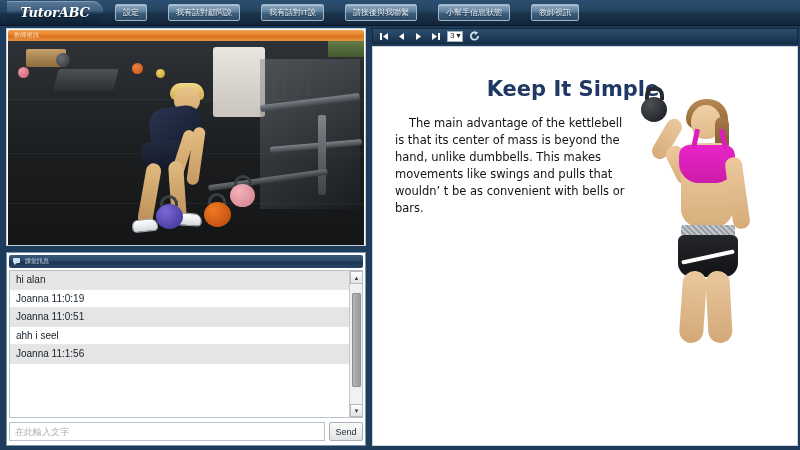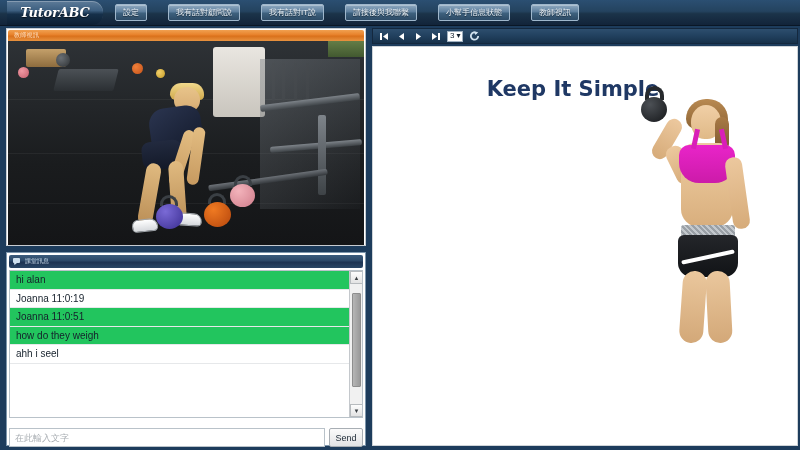--- a/index.html
+++ b/index.html
@@ -160,21 +160,21 @@
   .chat-body {
     position: relative; height: 148px; margin-top: 2px;
     border: 1px solid #b9c2c9; background: #ffffff; overflow: hidden;
   }
   .msg-list { position: absolute; left: 0; top: 0; right: 13px; }
   .msg {
     height: 18.5px; line-height: 18.5px; padding-left: 6px;
     font-size: 10px; color: #15202b; white-space: nowrap; overflow: hidden;
     border-bottom: 1px solid #e6e8ea;
   }
-  .msg.alt { background: #22c55e; }
+  .msg.alt { background: #e5e5e5; }
   .msg.plain { background: #ffffff; }
 
   .scroll-track {
     position: absolute; right: 0; top: 0; width: 13px; height: 100%;
     background: #f1f1f1; border-left: 1px solid #c4c8cc;
   }
   .scroll-arrow {
     position: absolute; left: 0; width: 13px; height: 13px;
     background: linear-gradient(to bottom,#fdfdfd,#e3e3e3);
     border: 1px solid #b7bbbe; display: flex; align-items: center; justify-content: center;
@@ -182,21 +182,21 @@
   }
   .scroll-arrow.up { top: 0; }
   .scroll-arrow.down { bottom: 0; }
   .scroll-thumb {
     position: absolute; left: 2px; top: 22px; width: 9px; height: 94px;
     background: linear-gradient(to right,#b6b6b6,#9a9a9a);
     border: 1px solid #8e8e8e; border-radius: 1px; cursor: pointer;
   }
 
   .chat-input-row {
-    display: flex; align-items: center; gap: 4px; margin-top: 10px; height: 19px;
+    display: flex; align-items: center; gap: 4px; margin-top: 4px; height: 19px;
   }
   .chat-input {
     flex: 1; height: 19px; border: 1px solid #b9c2c9; background: #fff;
     font-size: 9px; color: #15202b; padding: 0 5px;
     font-family: "Liberation Sans", sans-serif;
   }
   .chat-input::placeholder { color: #a9aeb3; }
   .send-btn {
     width: 34px; height: 19px; font-size: 9px; color: #1c2935;
     border: 1px solid #a8aeb4; border-radius: 2px;
@@ -387,22 +387,22 @@
           <polygon points="1,5 4,5 1.5,7" fill="#cfe0ee"></polygon>
         </svg>
         <span class="chat-head-title">課堂訊息</span>
       </div>
 
       <div class="chat-body">
         <div class="msg-list">
           <div class="msg alt">hi alan</div>
           <div class="msg plain">Joanna 11:0:19</div>
           <div class="msg alt">Joanna 11:0:51</div>
-          <div class="msg alt">how do they weigh</div>
           <div class="msg plain">ahh i seel</div>
+          <div class="msg alt">Joanna 11:1:56</div>
 
         </div>
         <div class="scroll-track">
           <div class="scroll-arrow up">▲</div>
           <div class="scroll-thumb"></div>
           <div class="scroll-arrow down">▼</div>
         </div>
       </div>
 
       <div class="chat-input-row">
@@ -446,20 +446,21 @@
           <path d="M9 5a4 4 0 1 1-1.4-3" fill="none" stroke="#cfe0ee" stroke-width="2"></path>
           <polygon points="4,0 9,1 6,4" fill="#cfe0ee"></polygon>
         </svg>
       </div>
     </div>
 
     <div class="slide-frame">
       <div class="slide-inner">
         <div class="slide-title">Keep It Simple</div>
         <div class="slide-body">
+          <p>The main advantage of the kettlebell is that its center of mass is beyond the hand, unlike dumbbells. This makes movements like swings and pulls that wouldn’  t be as convenient with bells or bars.</p>
         </div>
 
         <div class="woman">
           <div class="w-kb-handle"></div>
           <div class="w-kb-body"></div>
           <div class="w-arm" style="left:22px;top:34px;width:16px;height:44px;transform:rotate(30deg)"></div>
           <div class="w-arm" style="left:34px;top:62px;width:18px;height:40px;transform:rotate(-26deg)"></div>
           <div class="w-hair"></div>
           <div class="w-head"></div>
           <div class="w-hair2"></div>

